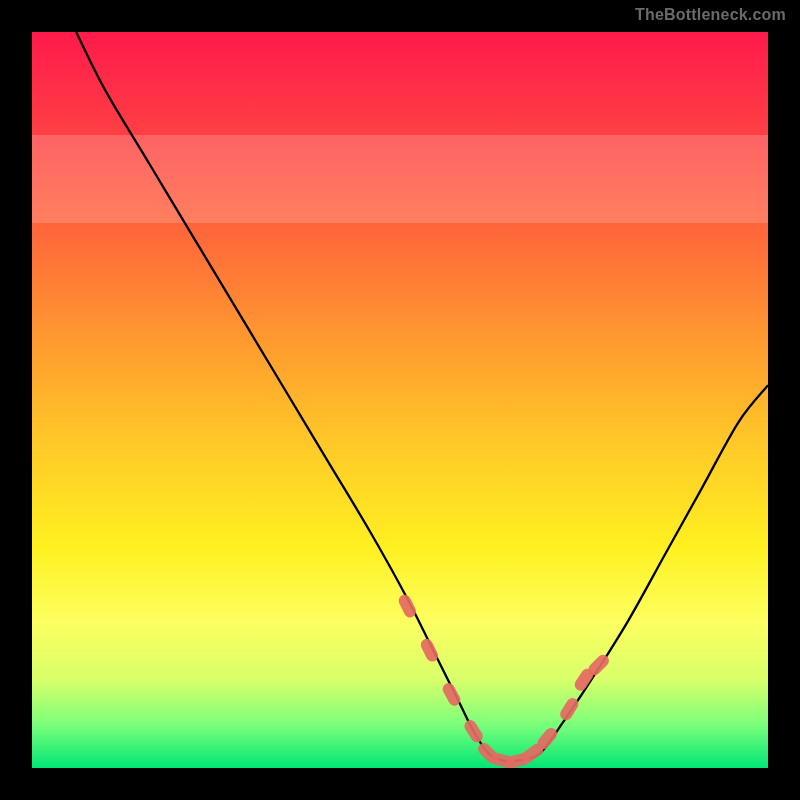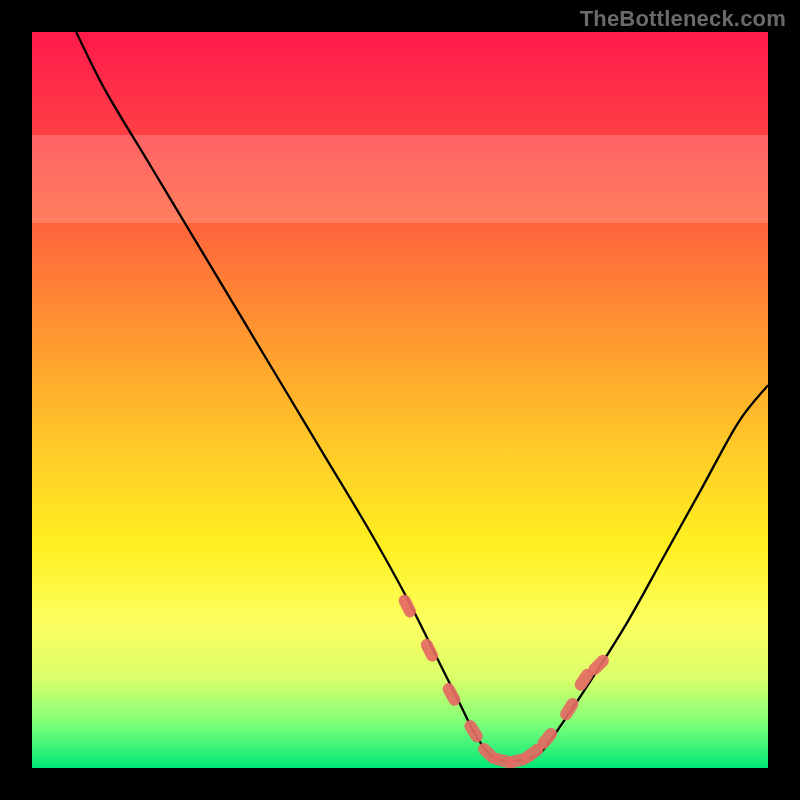--- a/index.html
+++ b/index.html
@@ -50,21 +50,21 @@
   }
   .curve-svg {
     position: absolute;
     inset: 0;
   }
   .attribution {
     position: absolute;
     top: 6px;
     right: 14px;
     color: #6a6a6a;
-    font-size: 22px;
+    font-size: 16px;
     font-weight: 600;
     letter-spacing: 0.2px;
     user-select: none;
   }
 </style>
 </head>
 <body>
 
 <div class="stage">
 

